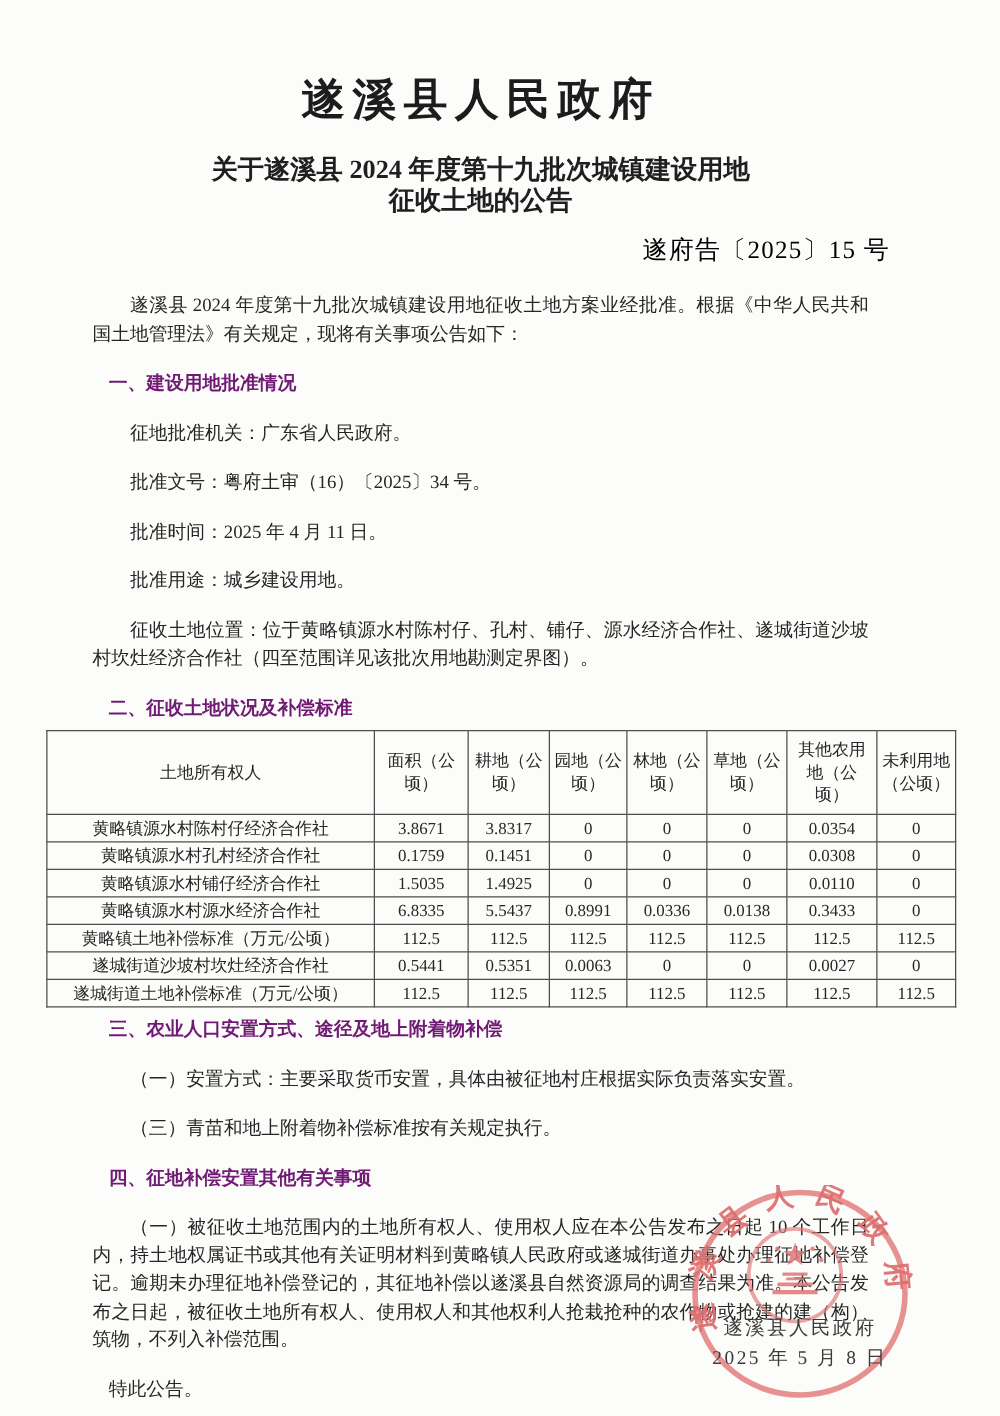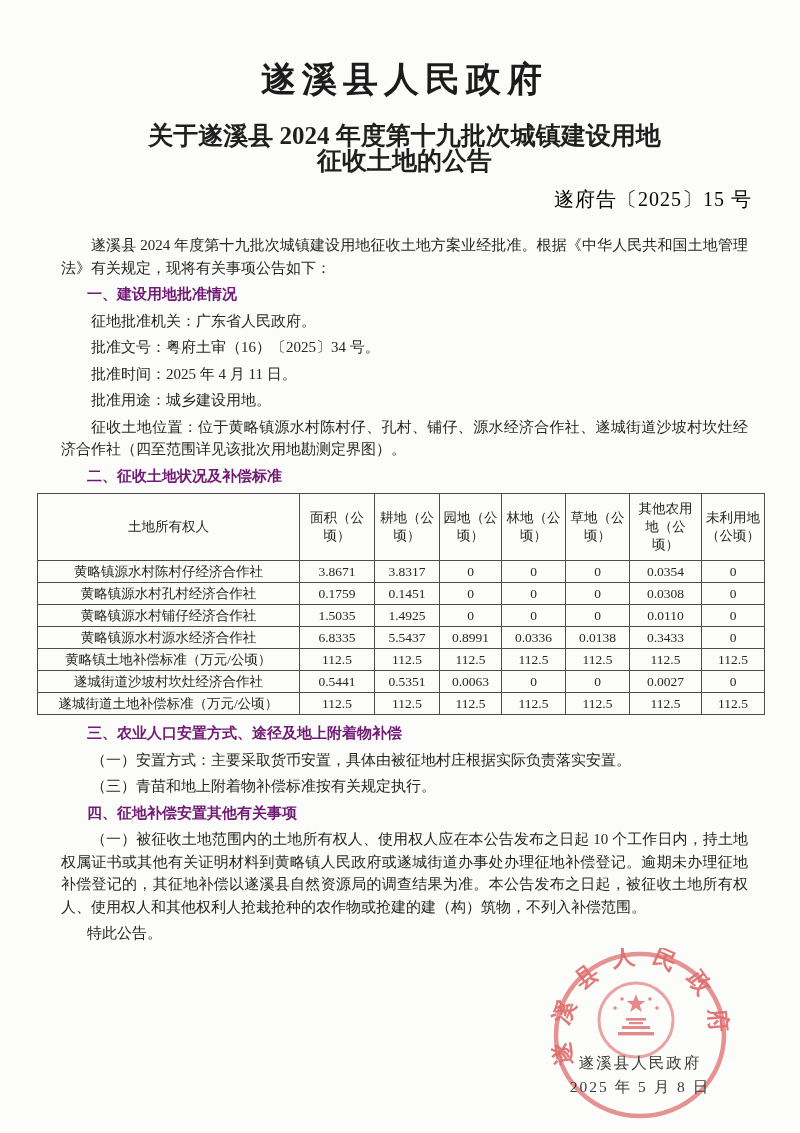--- a/index.html
+++ b/index.html
@@ -5,52 +5,52 @@
   html,body{margin:0;padding:0;background:#e9e9e7;}
   .page{
     position:relative;
     width:800px;height:1133px;
     margin:0 auto;
     background:#fcfcfa;
     font-family:"Liberation Serif","DejaVu Serif",serif;
     color:#262626;
     overflow:hidden;
     box-sizing:border-box;
-    padding:56px 48px 0 57px;
+    padding:56px 88px 0 57px;
   }
   .doc-title{
     margin:0 0 20px 0;
     text-align:center;
     font-size:35px;
     font-weight:700;
     letter-spacing:6px;
     color:#1c1c1c;
   }
   .doc-subtitle{
     margin:0;
     text-align:center;
-    font-size:25px;
+    font-size:21px;
     font-weight:700;
     line-height:25px;
     color:#1f1f1f;
   }
   .doc-number{
     margin:13px 0 0 0;
     text-align:right;
     font-size:20px;
     color:#000000;
     letter-spacing:1px;
   }
   .body-text{
     margin-top:21px;
     font-size:15px;
     line-height:22.5px;
     text-align:justify;
   }
-  .para{margin:4px;text-indent:2em;}
+  .para{margin:17px;text-indent:2em;}
   .sec-heading{margin:0;text-indent:2em;font-weight:700;color:#701a75;}
   .land-table{
     border-collapse:collapse;
     table-layout:fixed;
     width:727px;
     margin:6px 0 7px -20px;
     font-size:13.5px;
     line-height:1.3;
   }
   .land-table th,.land-table td{

